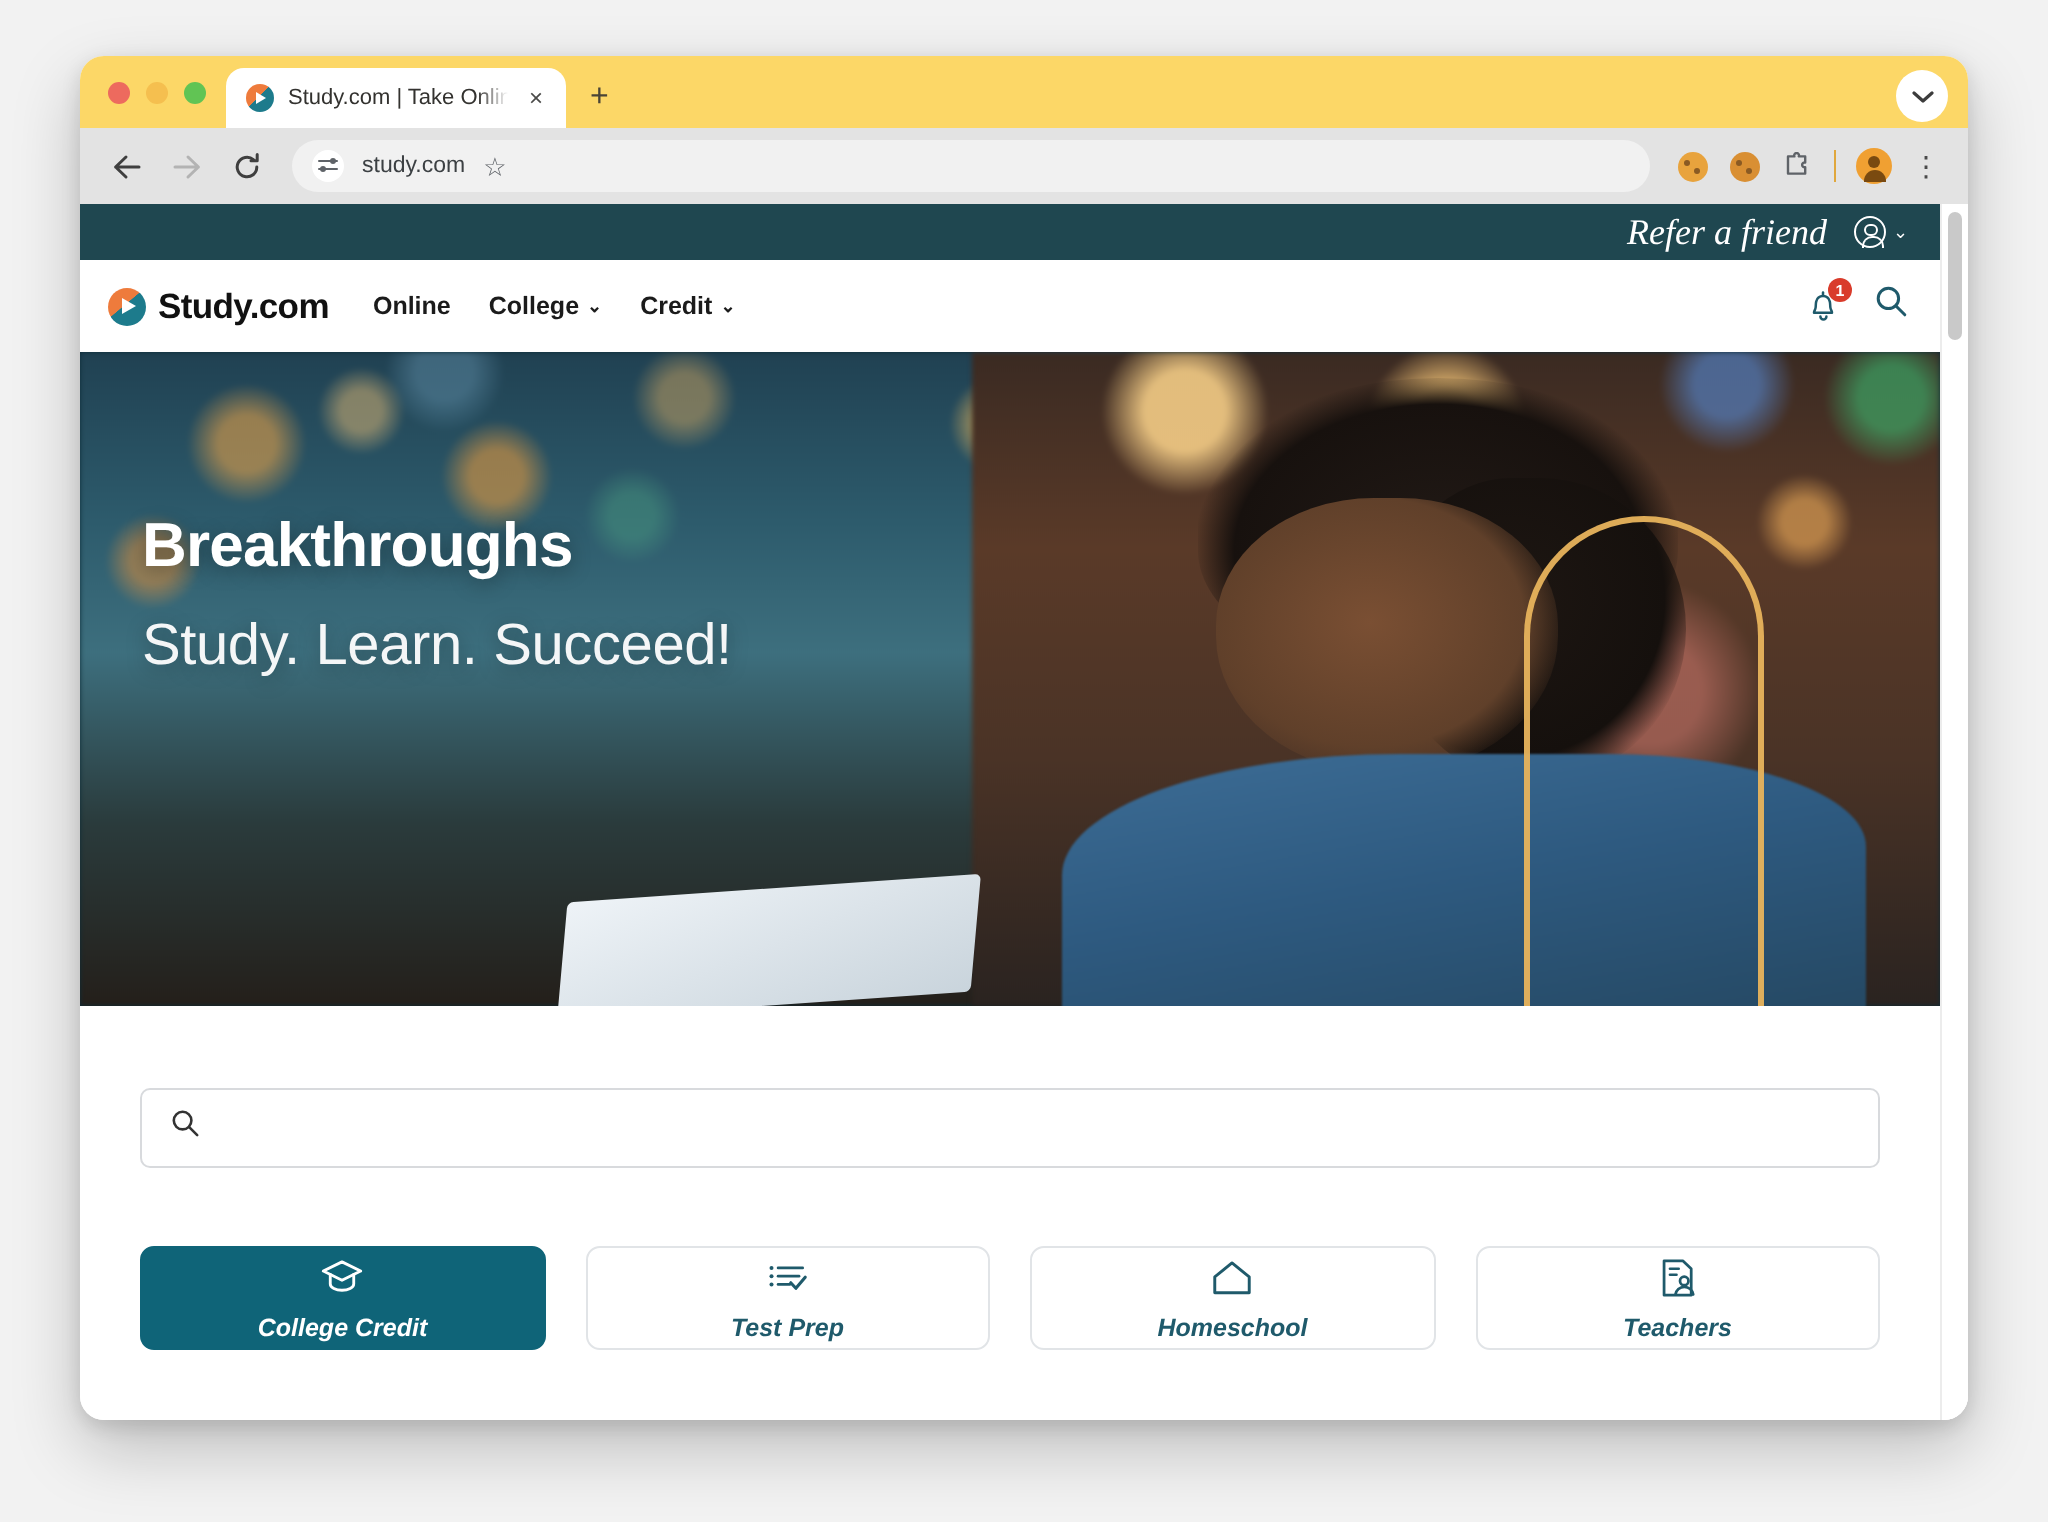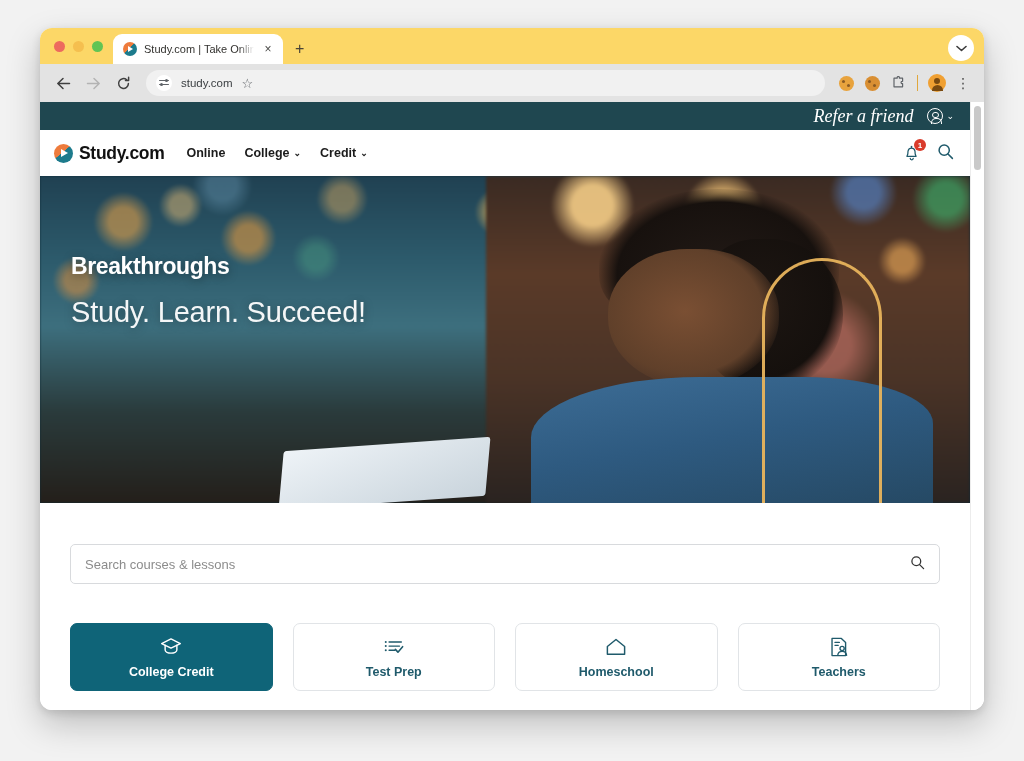--- a/index.html
+++ b/index.html
@@ -402,21 +402,21 @@
     border-radius: 70px 70px 0 0;
     opacity: 0.95;
   }
   .hero-text {
     position: absolute;
     left: 31px; top: 74px;
     z-index: 4;
     text-shadow: 0 2px 10px rgba(0,0,0,0.35);
   }
   .hero-title {
-    font-size: 23px;
+    font-size: 31px;
     font-weight: bold;
     color: #ffffff;
     line-height: 1.46;
     letter-spacing: -0.4px;
   }
   .hero-sub {
     font-size: 29px;
     color: #f4f6f7;
     margin-top: 12px;
     letter-spacing: -0.2px;
@@ -443,29 +443,30 @@
   }
 
   
   .tiles {
     display: flex;
     gap: 20px;
     padding: 39px 30px 0 30px;
   }
   .tile {
     flex: 1 1 0;
-    height: 68px;
+    height: 52px;
     border-radius: 7px;
     border: 1px solid #e1e4e7;
     background: #ffffff;
     display: flex;
     flex-direction: column;
     align-items: center;
     justify-content: center;
     gap: 7px;
+    font-style: italic;
   }
   .tile.active {
     background: #0f6478;
     border-color: #0f6478;
   }
   .tile-label {
     font-size: 12.5px;
     font-weight: bold;
     color: #1f5a6b;
   }
@@ -613,21 +614,20 @@
         </div>
 
         <div class="hero-text">
           <div class="hero-title">Breakthroughs</div>
           <div class="hero-sub">Study. Learn. Succeed!</div>
         </div>
       </div>
 
       <div class="search-section">
         <div class="search-box">
-          <span class="search-placeholder">Search courses &amp; lessons</span>
           <span>
             <svg width="15" height="15" viewBox="0 0 15 15">
               <circle cx="6.3" cy="6.3" r="4.4" stroke="#333333" stroke-width="1.3" fill="none"></circle>
               <path d="M9.6 9.6 L13.6 13.6" stroke="#333333" stroke-width="1.3" stroke-linecap="round"></path>
             </svg>
           </span>
         </div>
       </div>
 
       <div class="tiles">

